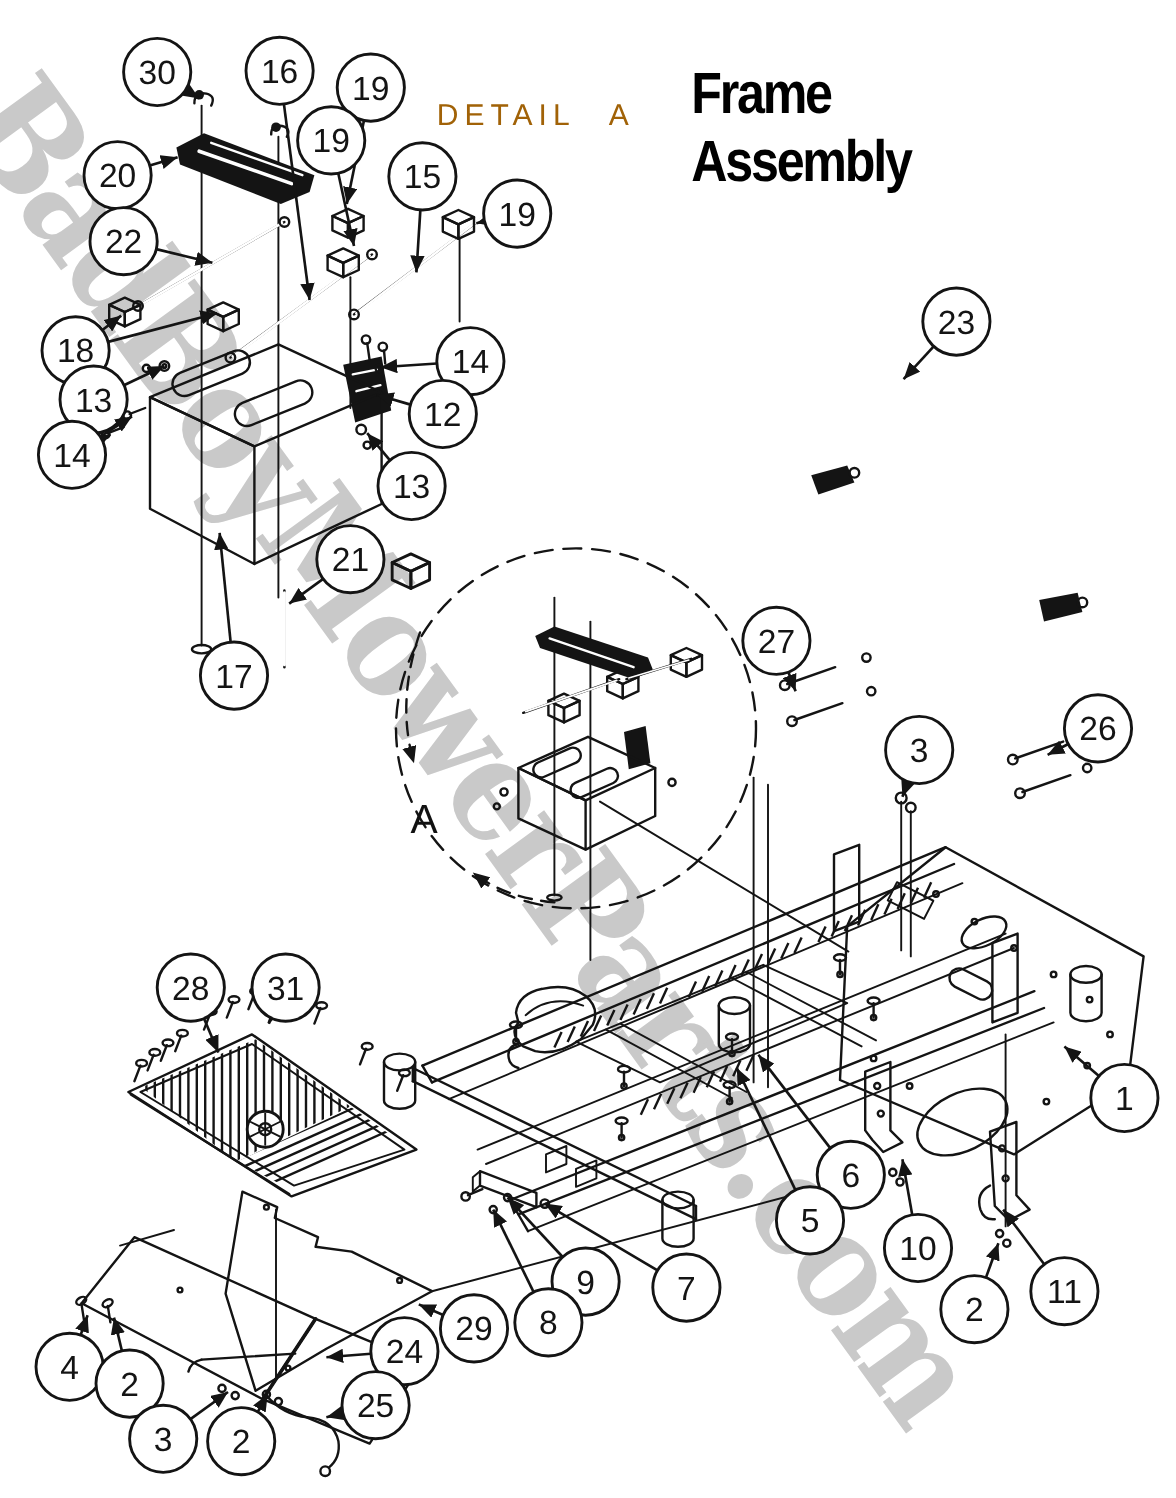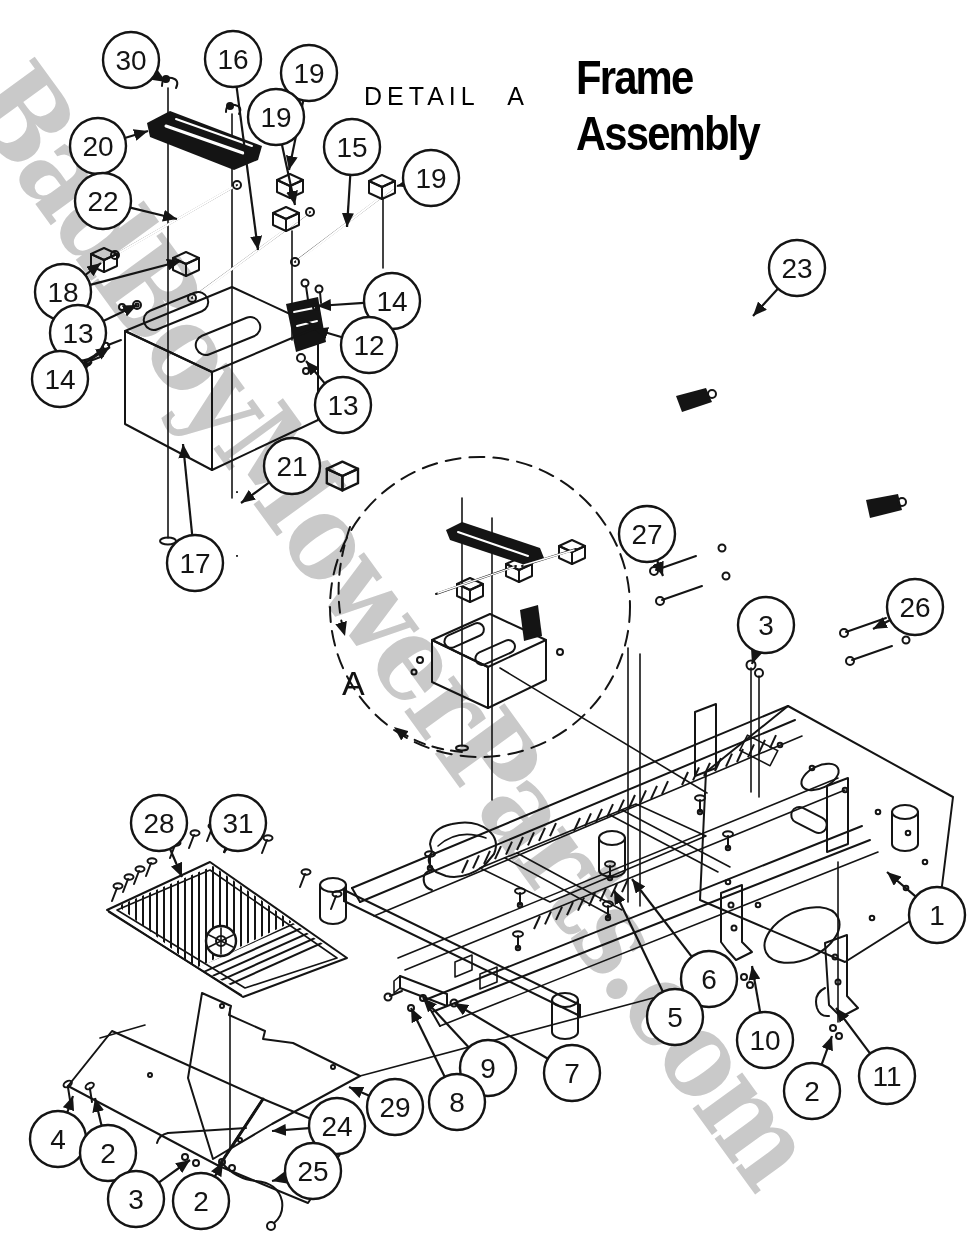--- a/index.html
+++ b/index.html
@@ -7,21 +7,21 @@
         font-family:"Liberation Sans",sans-serif;}
   .watermark{position:absolute;left:52px;top:38px;transform-origin:0 0;
         transform:rotate(54deg) scale(0.9,1);white-space:nowrap;
         font-family:"DejaVu Serif",serif;font-weight:bold;font-size:118px;
         letter-spacing:-6px;color:#c9c9c9;z-index:1;user-select:none;}
   svg.diagram{position:absolute;left:0;top:0;z-index:2;}
   .page-title{position:absolute;left:576px;top:50px;width:310px;z-index:3;
         font-weight:bold;font-size:45px;letter-spacing:-2px;color:#000;
         transform:scale(0.93,1.08);transform-origin:0 0;}
   .detail-label{position:absolute;left:364px;top:82px;z-index:3;
-        font-size:25px;color:#000000;letter-spacing:5px;word-spacing:18px;}
+        font-size:25px;color:#a16207;letter-spacing:5px;word-spacing:18px;}
   .detail-marker{position:absolute;left:342px;top:664px;z-index:3;
         font-size:34px;color:#111;}
   
   .ln{stroke:#141414;fill:none;stroke-width:2;stroke-linejoin:round;stroke-linecap:round;}
   .thin{stroke-width:1.6;}
   .thick{stroke-width:3;}
   .blk{fill:#141414;stroke:none;}
   .wht{stroke:#ffffff;fill:none;stroke-linecap:round;}
   .leader{stroke:#141414;stroke-width:2.2;fill:none;}
   .co-circle{fill:#ffffff;stroke:#141414;stroke-width:2.4;}

